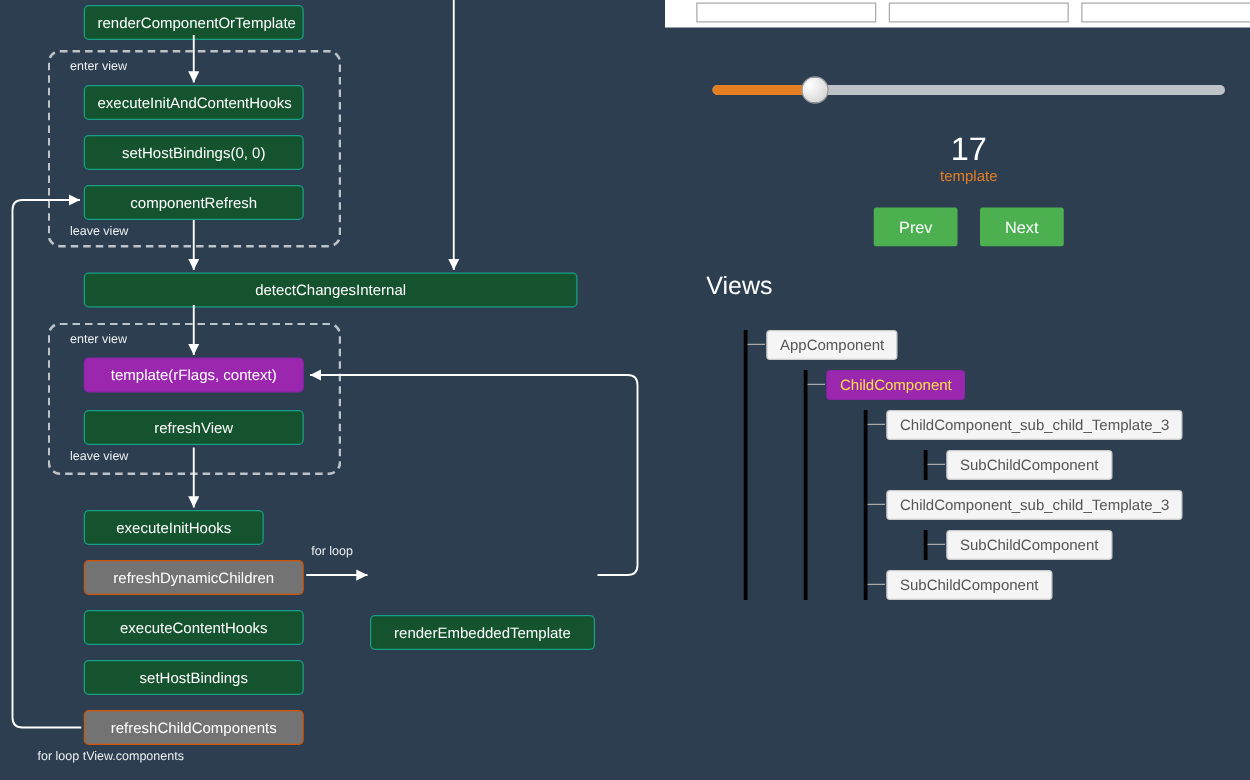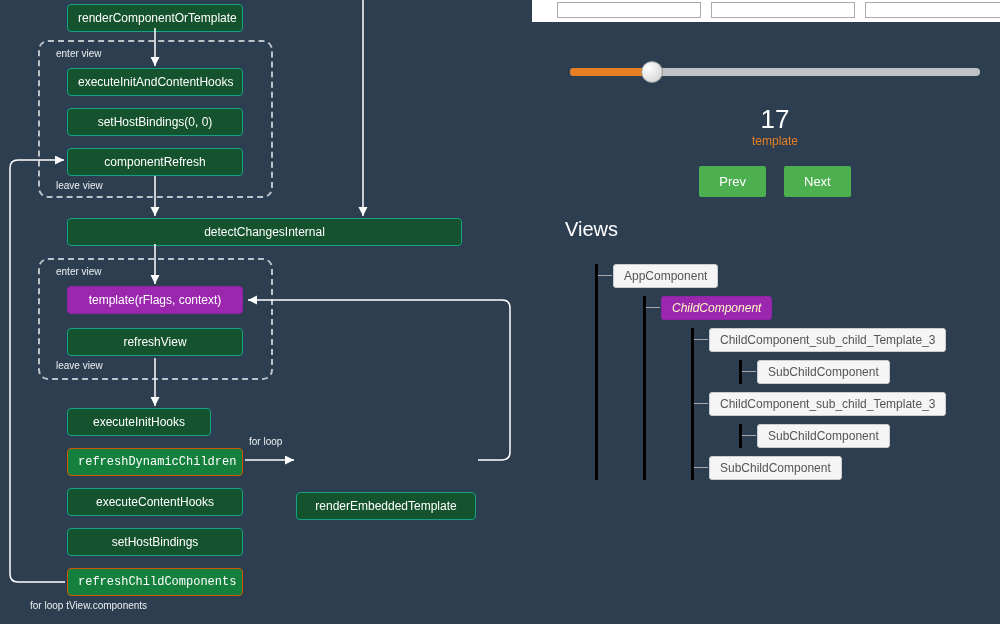--- a/index.html
+++ b/index.html
@@ -15,21 +15,21 @@
   .node {
     position: absolute;
     background: #14532d;
     color: #fff;
     font-size: 12px;
     padding: 6px 10px;
     border-radius: 4px;
     text-align: center;
     border: 1px solid #16a085;
   }
-  .node.orange { background: #15803d; border-color: #d35400; font-family: Liberation Mono, monospace; }
+  .node.orange { background: #737373; border-color: #d35400; }
   .node.purple { background: #9b27af; border-color: #8e24aa; }
   .group {
     position: absolute;
     border: 2px dashed #bdc3c7;
     border-radius: 10px;
   }
   .group-label {
     position: absolute;
     font-size: 10px;
     color: #ecf0f1;
@@ -136,23 +136,22 @@
     display: inline-block;
     background: #f5f5f5;
     color: #555;
     font-size: 12px;
     padding: 4px 10px;
     border: 1px solid #ccc;
     border-radius: 3px;
   }
   .tree-label.purple {
     background: #9b27af;
-    color: #fef9c3;
+    color: #fde047;
     border-color: #8e24aa;
-    font-style: italic;
   }
   .tree-children {
     margin-left: 30px;
     margin-top: 8px;
     border-left: 3px solid #000000;
     padding-left: 15px;
     position: relative;
   }
   .tree-children > .tree-node::before {
     content: "";

